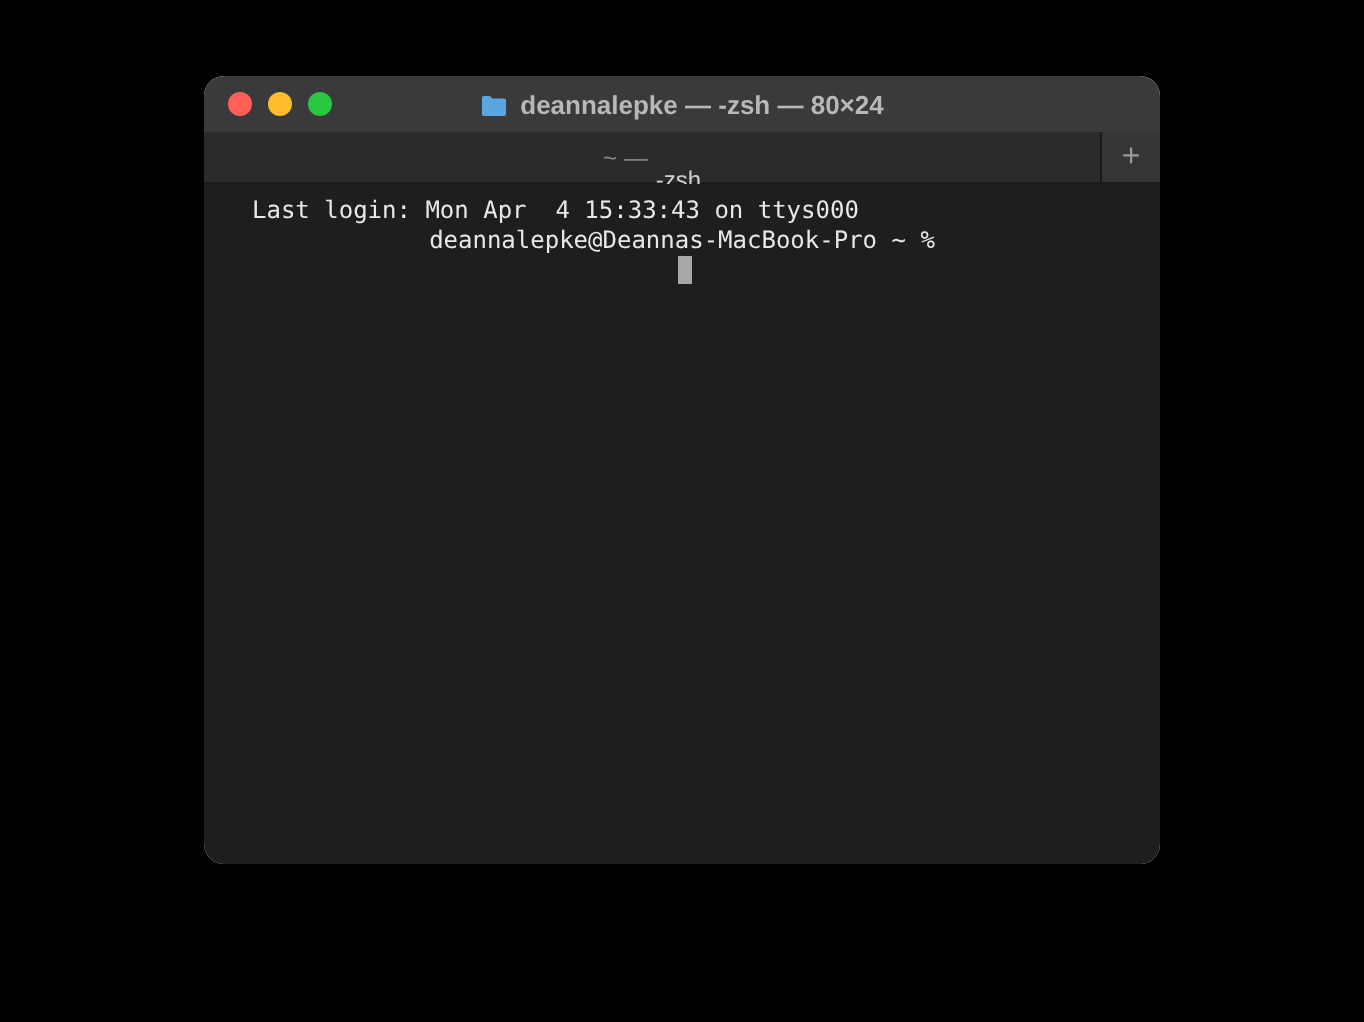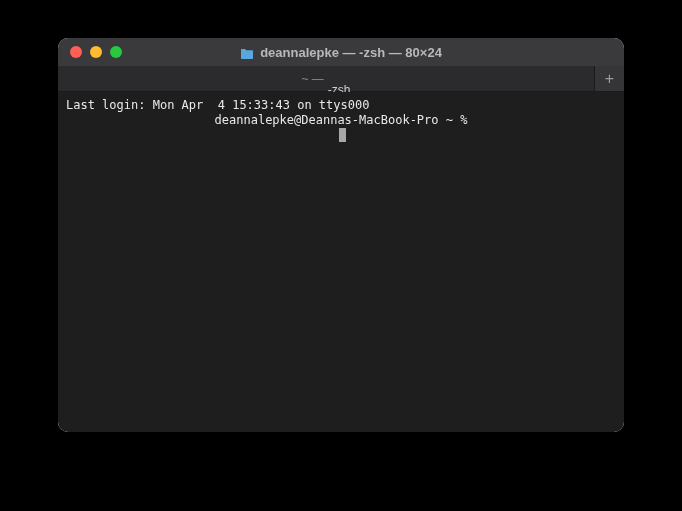--- a/index.html
+++ b/index.html
@@ -11,21 +11,21 @@
       background: #000;
       width: 682px;
       height: 511px;
       display: flex;
       align-items: flex-start;
       justify-content: center;
       padding-top: 38px;
       font-family: -apple-system, BlinkMacSystemFont, "Segoe UI", sans-serif;
     }
     .window {
-      width: 566px;
+      width: 478px;
       height: 394px;
       background: #ffffff;
       border-radius: 10px;
       overflow: hidden;
       box-shadow: 0 20px 60px rgba(0,0,0,0.5);
       display: flex;
       flex-direction: column;
     }
     .titlebar {
       height: 28px;
@@ -100,21 +100,21 @@
       justify-content: center;
       color: #9a9a9a;
       font-size: 16px;
       font-weight: 300;
       border-left: 1px solid #1a1a1a;
       cursor: pointer;
     }
     .terminal-body {
       flex: 1;
       background: #1e1e1e;
-      padding: 6px 8px;
+      padding: 6px 24px;
       font-family: "Menlo", "Monaco", "Consolas", monospace;
       font-size: 12px;
       line-height: 1.25;
       color: #e8e8e8;
       overflow: hidden;
     }
     .term-line {
       white-space: pre;
     }
     .prompt-line {

